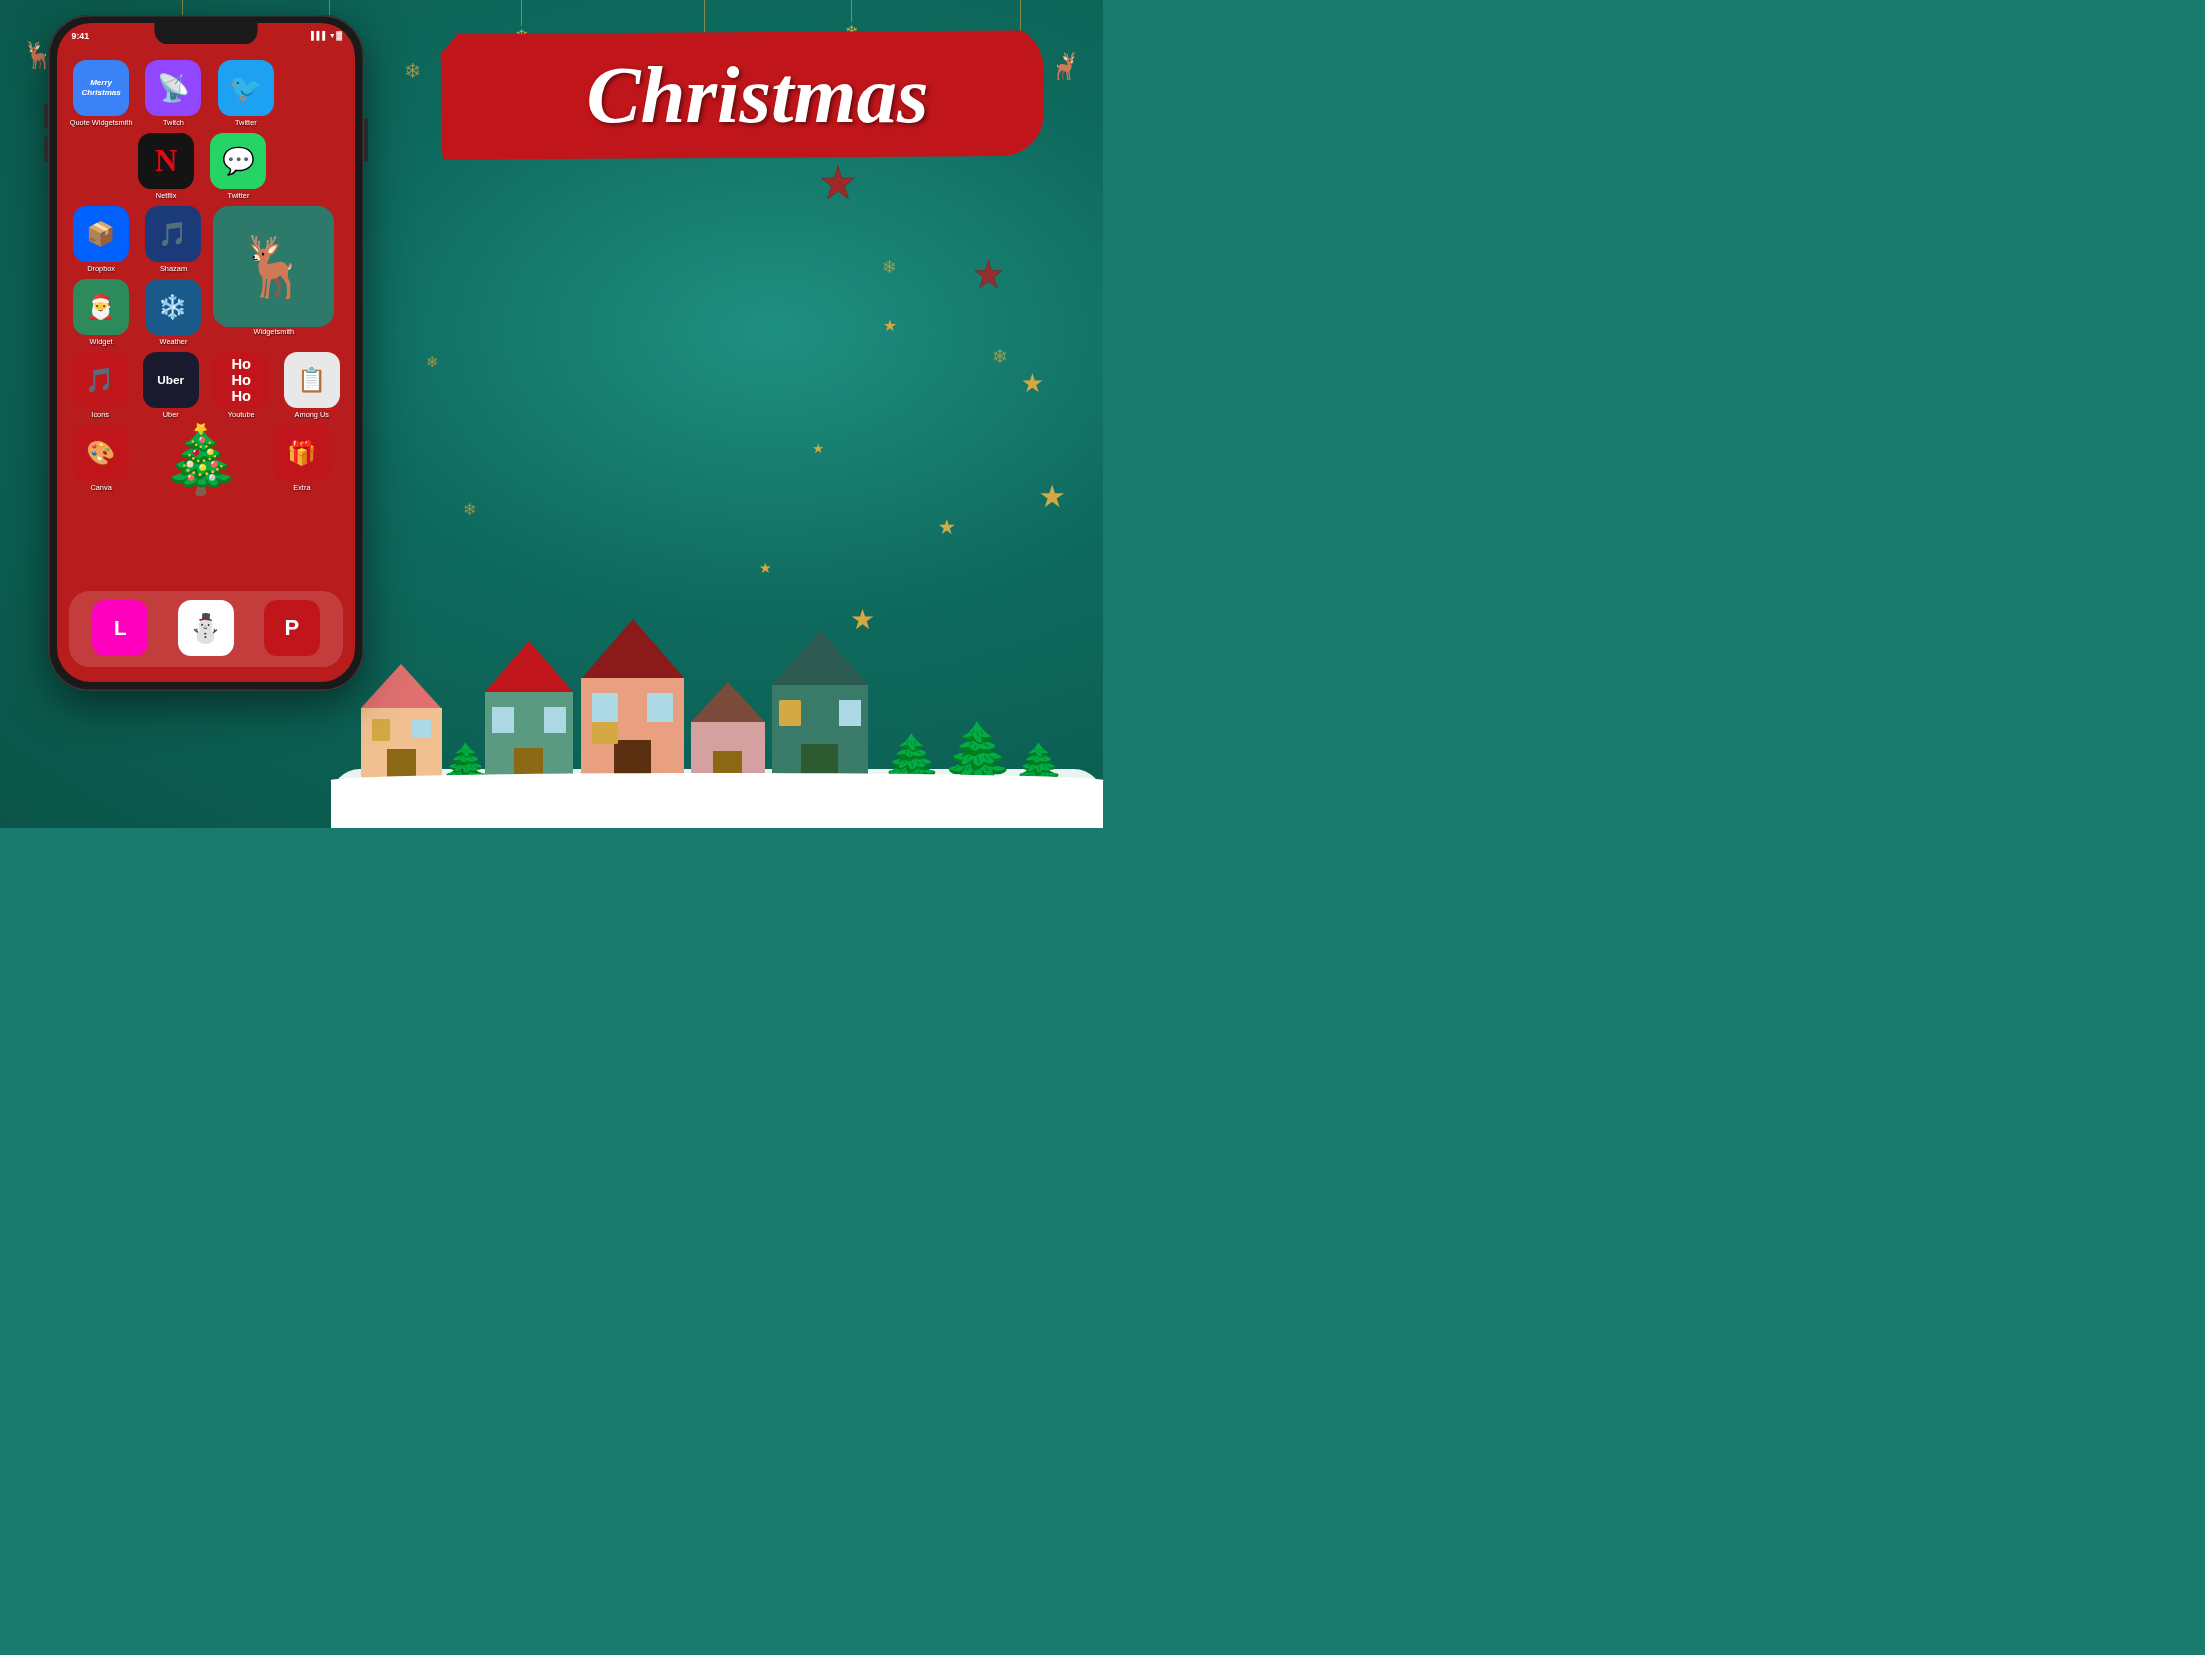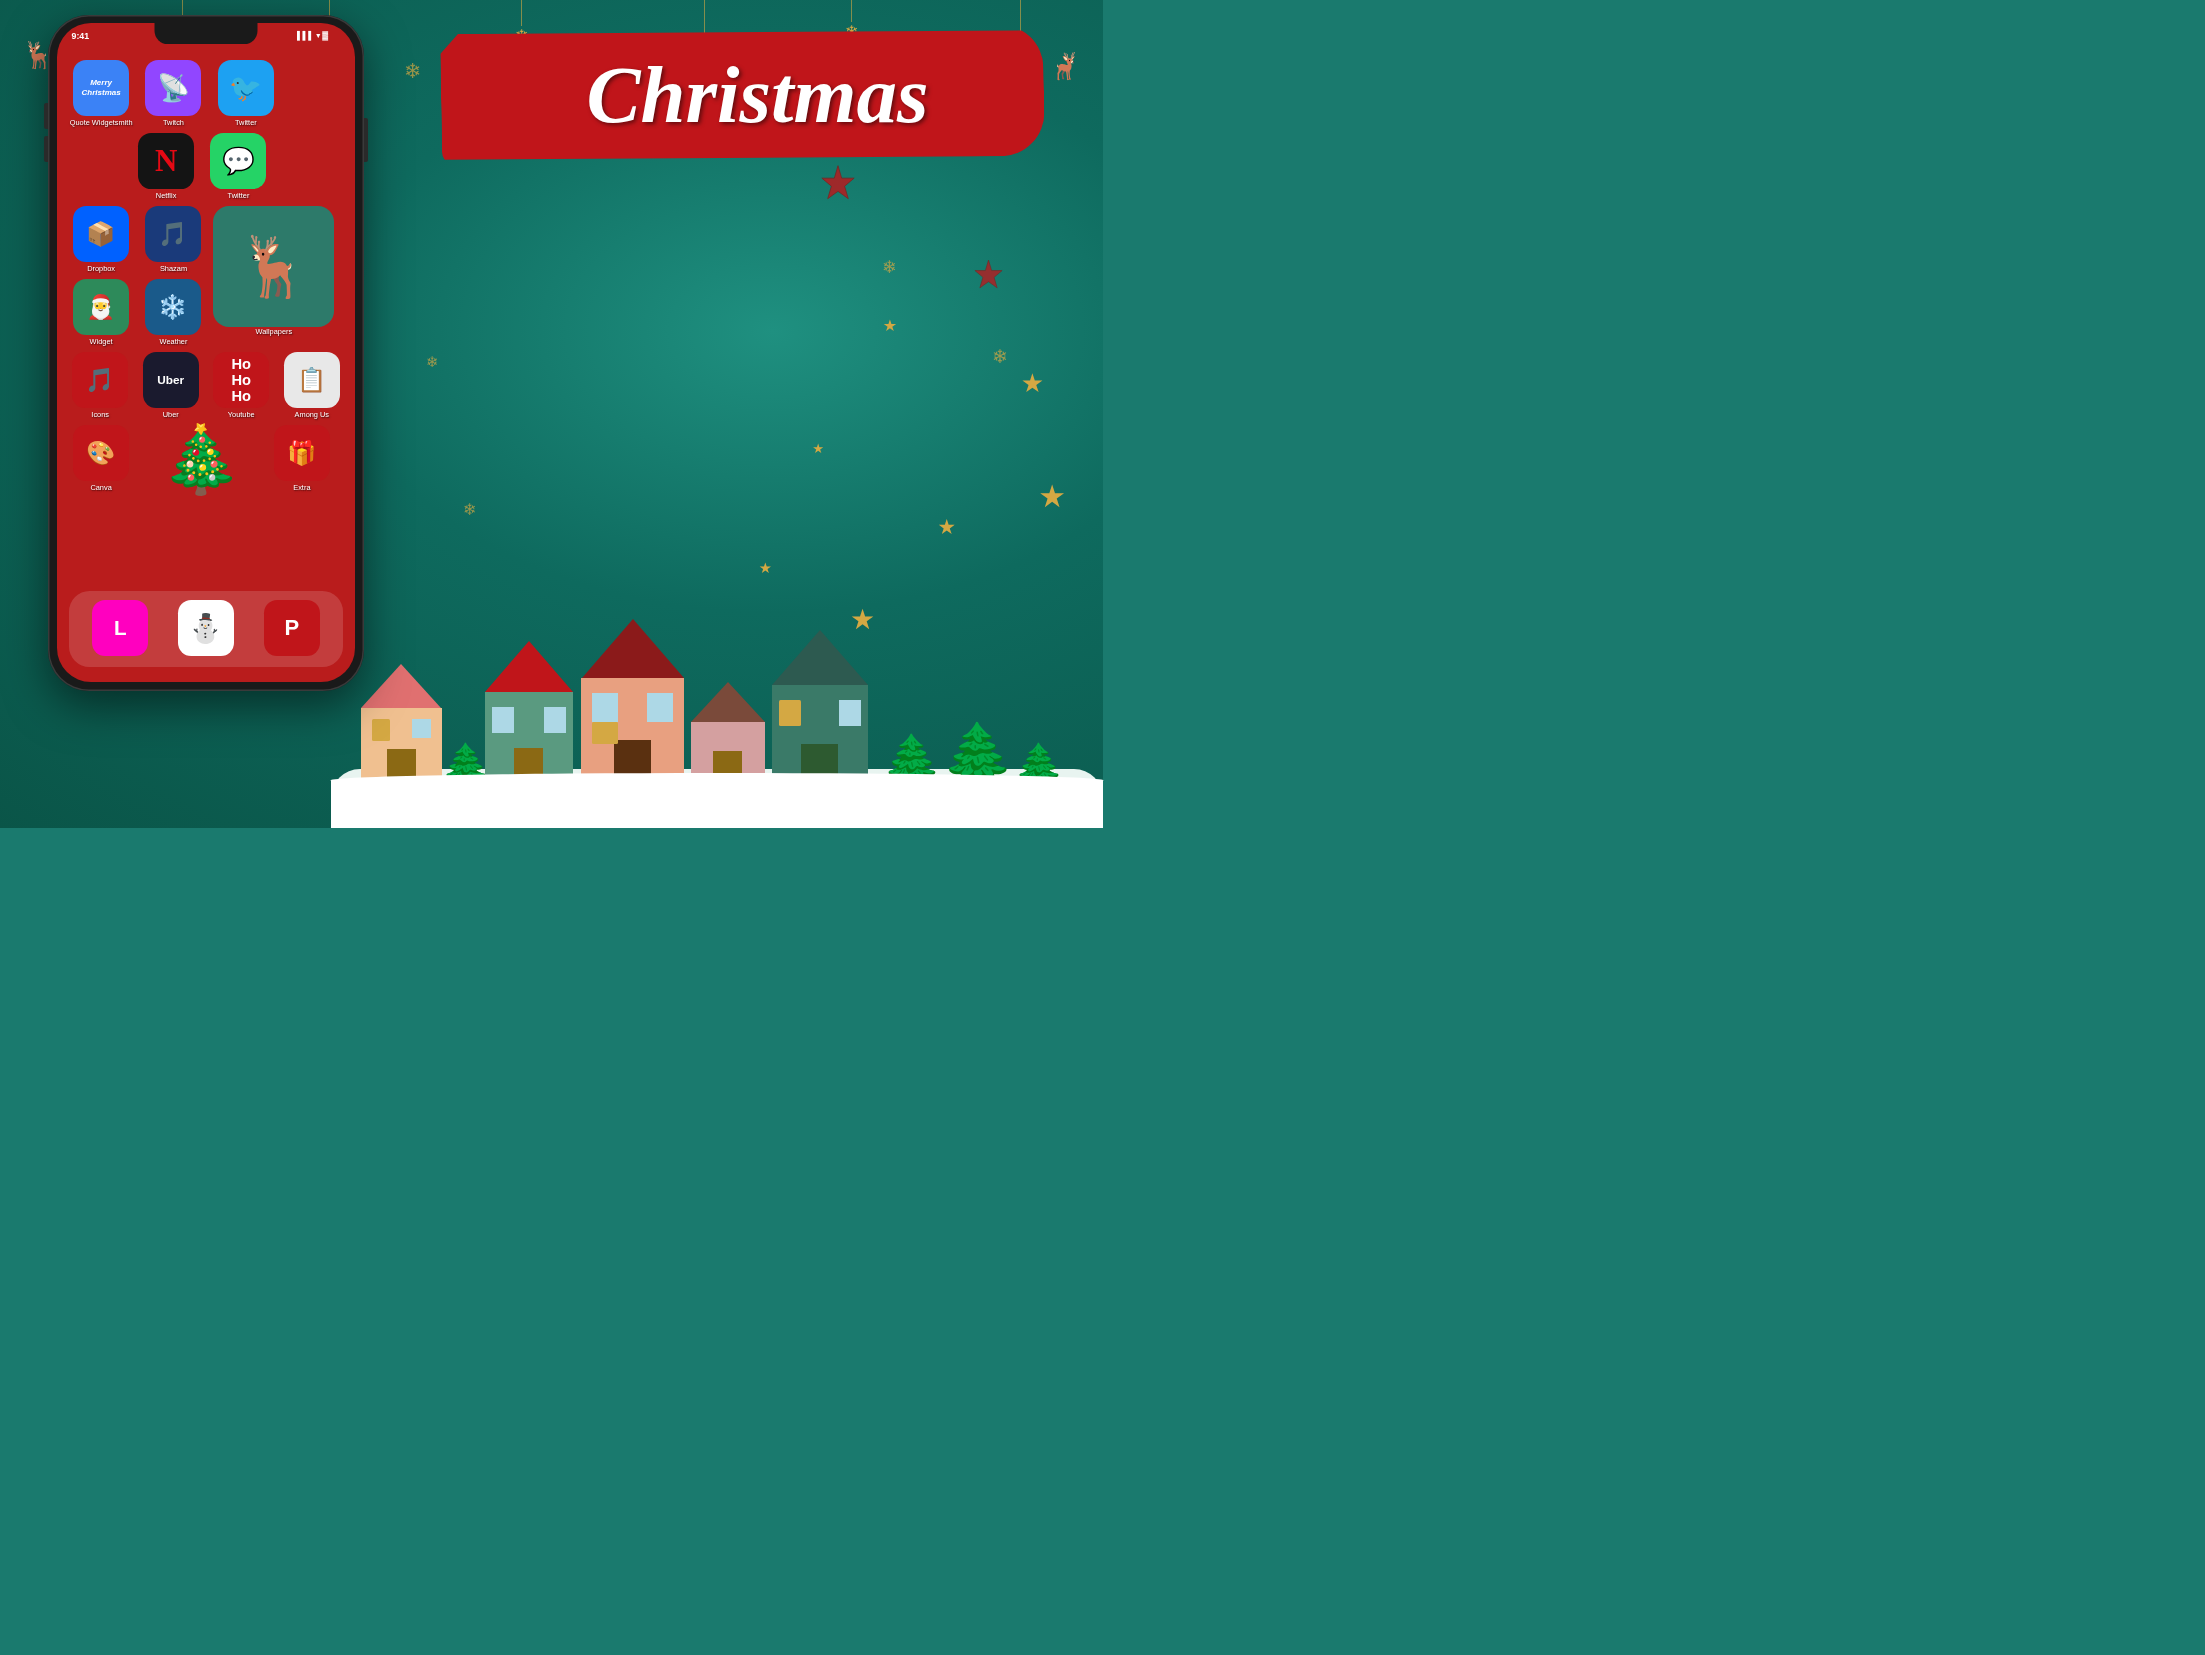--- a/index.html
+++ b/index.html
@@ -126,21 +126,21 @@
       background: #1a1a1a;
       border-radius: 0 0 13.2px 13.2px;
       z-index: 100;
     }
 
     
     .status-bar {
       position: absolute;
       top: 3.7px;
       left: 14.7px;
-      right: 27px;
+      right: 13px;
       height: 17.6px;
       display: flex;
       justify-content: space-between;
       align-items: center;
       font-size: 8px;
       color: white;
       z-index: 99;
     }
 
     
@@ -420,21 +420,21 @@
               <span class="icon-label">Shazam</span>
             </div>
             <div class="app-icon">
               <div class="icon-img icon-weather" style="color:white; font-size:23.5px;">❄️</div>
               <span class="icon-label">Weather</span>
             </div>
           </div>
 
           <div style="display:flex; flex-direction:column; align-items:center;">
             <div class="large-widget">🦌</div>
-            <span class="icon-label" style="font-size:7.4px; color:white; text-shadow:0.7px 0.7px 1.5px rgba(0,0,0,0.7);">Wallpapers</span>
+            <span class="icon-label" style="font-size:7.4px; color:white; text-shadow:0.7px 0.7px 1.5px rgba(0,0,0,0.7);">Widgetsmith</span>
           </div>
         </div>
 
         <div class="app-row">
           <div class="app-icon">
             <div class="icon-img icon-music" style="color:white; font-size:23.5px;">🎵</div>
             <span class="icon-label">Icons</span>
           </div>
           <div class="app-icon">
             <div class="icon-img icon-uber" style="color:white; font-size:11.8px; font-weight:bold;">Uber</div>

